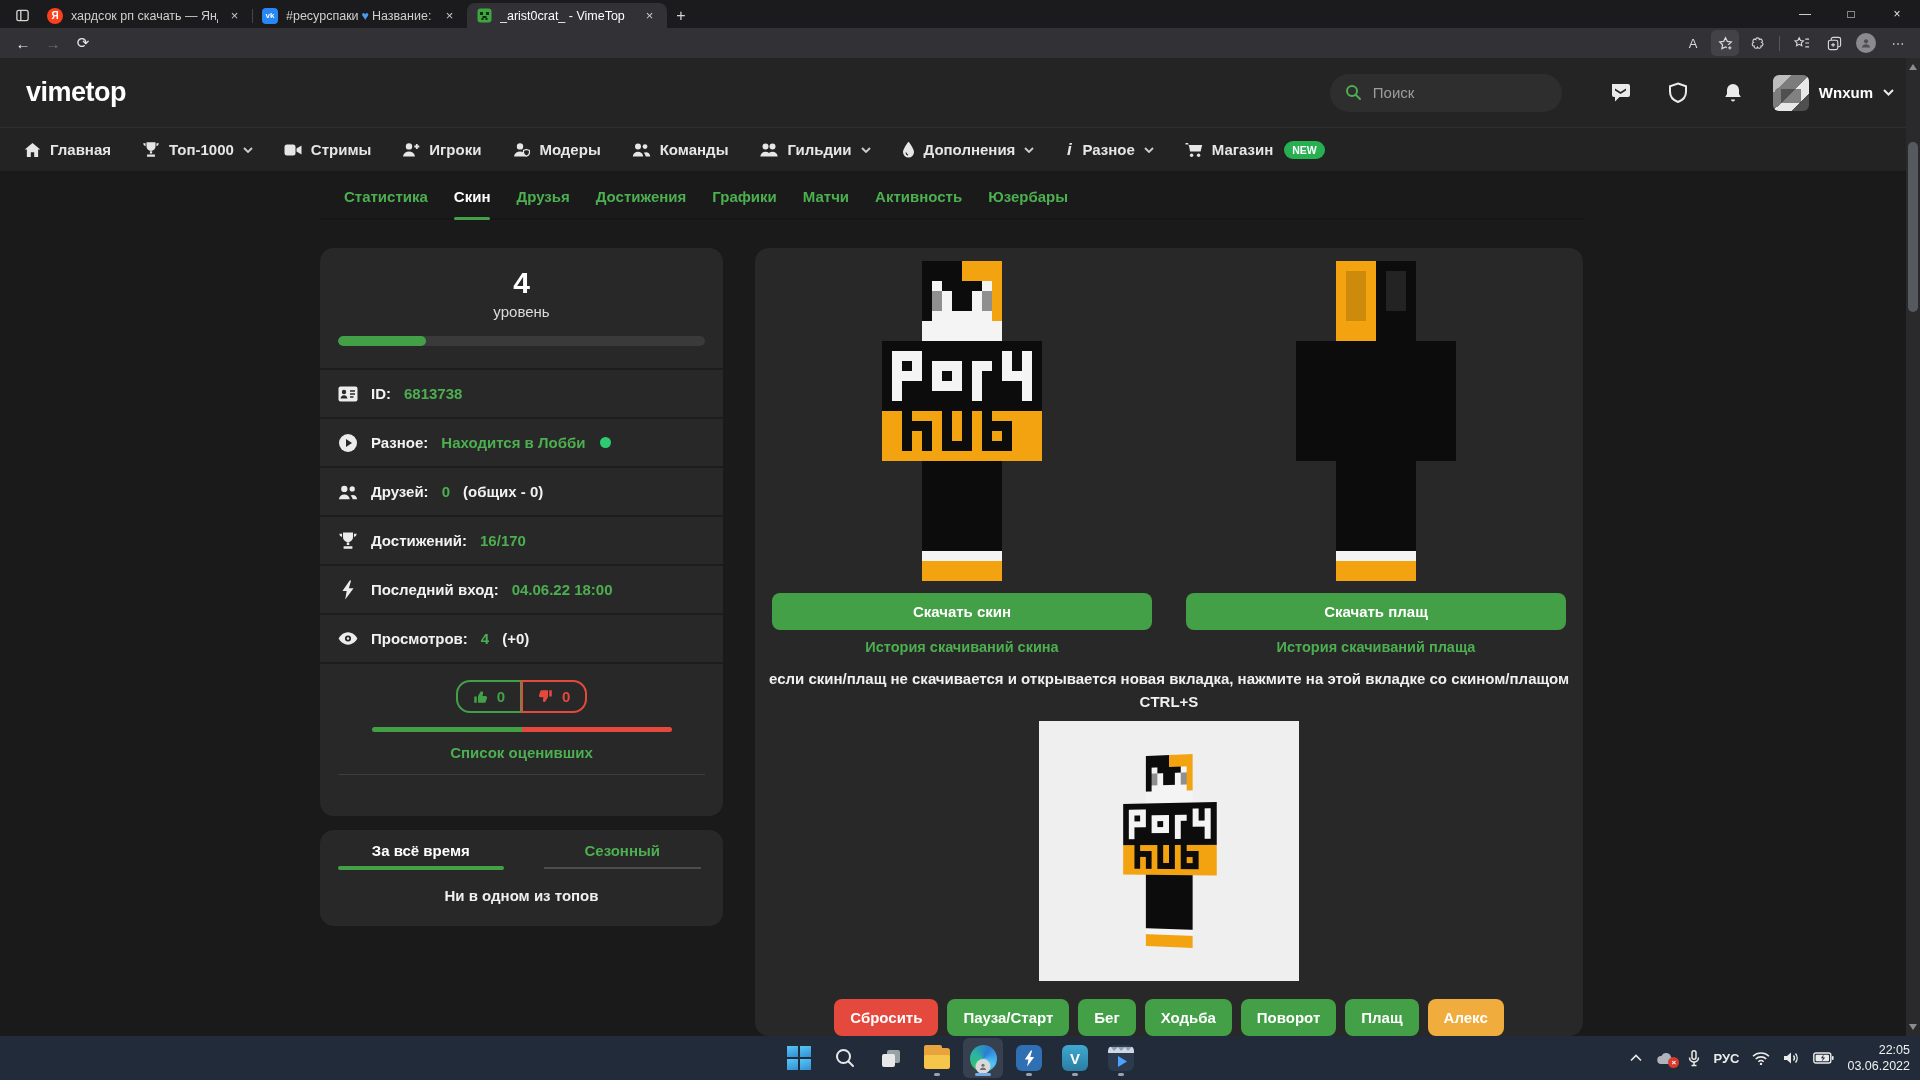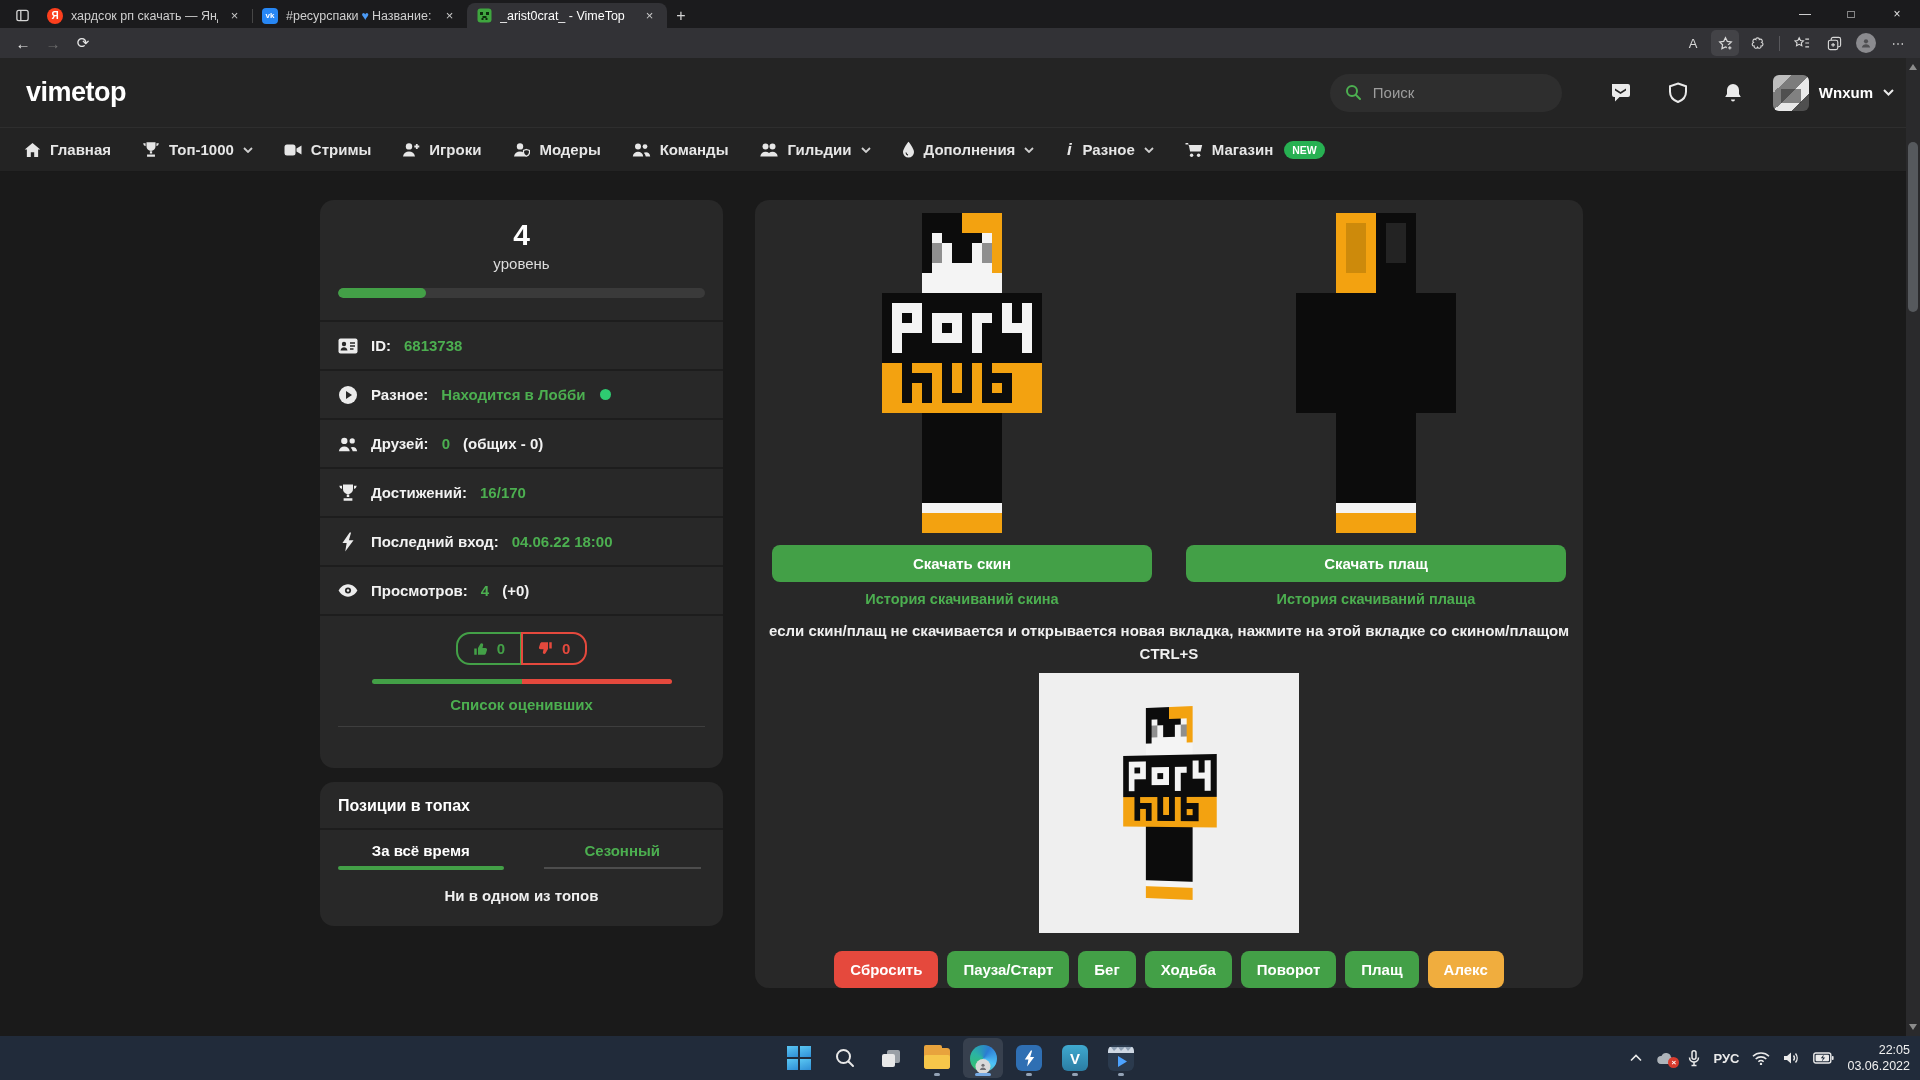--- a/index.html
+++ b/index.html
@@ -355,20 +355,30 @@
             <circle cx="6.6" cy="13.3" r="1.7" fill="#e6e6e6"></circle>
             <circle cx="13.6" cy="13.3" r="1.7" fill="#e6e6e6"></circle>
           </svg>
         <span>Магазин</span>
         <span class="badge-new">NEW</span>
       </div>
     </div>
 
     <div class="content">
 
+      <div class="ptabs">
+        <div class="ptab">Статистика</div>
+        <div class="ptab active">Скин</div>
+        <div class="ptab">Друзья</div>
+        <div class="ptab">Достижения</div>
+        <div class="ptab">Графики</div>
+        <div class="ptab">Матчи</div>
+        <div class="ptab">Активность</div>
+        <div class="ptab">Юзербары</div>
+      </div>
 
       <div class="cols">
 
         <div class="leftcol">
           <div class="card stats">
             <div class="level">
               <div class="num">4</div>
               <div class="lbl">уровень</div>
               <div class="pbar">
                   <div class="fill" style="width: 24%;"></div>
@@ -448,21 +458,20 @@
               <div class="ratio">
                   <div class="g"></div>
                   <div class="r"></div>
                 </div>
               <a class="glink raters">Список оценивших</a>
               <div class="hist-div"></div>
             </div>
           </div>
 
           <div class="card pos-card">
-            <div class="pos-title">Позиции в топах</div>
             <div class="pos-tabs">
               <div class="pos-tab active">За всё время</div>
               <div class="pos-tab idle">Сезонный</div>
             </div>
             <div class="pos-empty">Ни в одном из топов</div>
           </div>
 
         </div>
 
         <div class="card rightcol">

